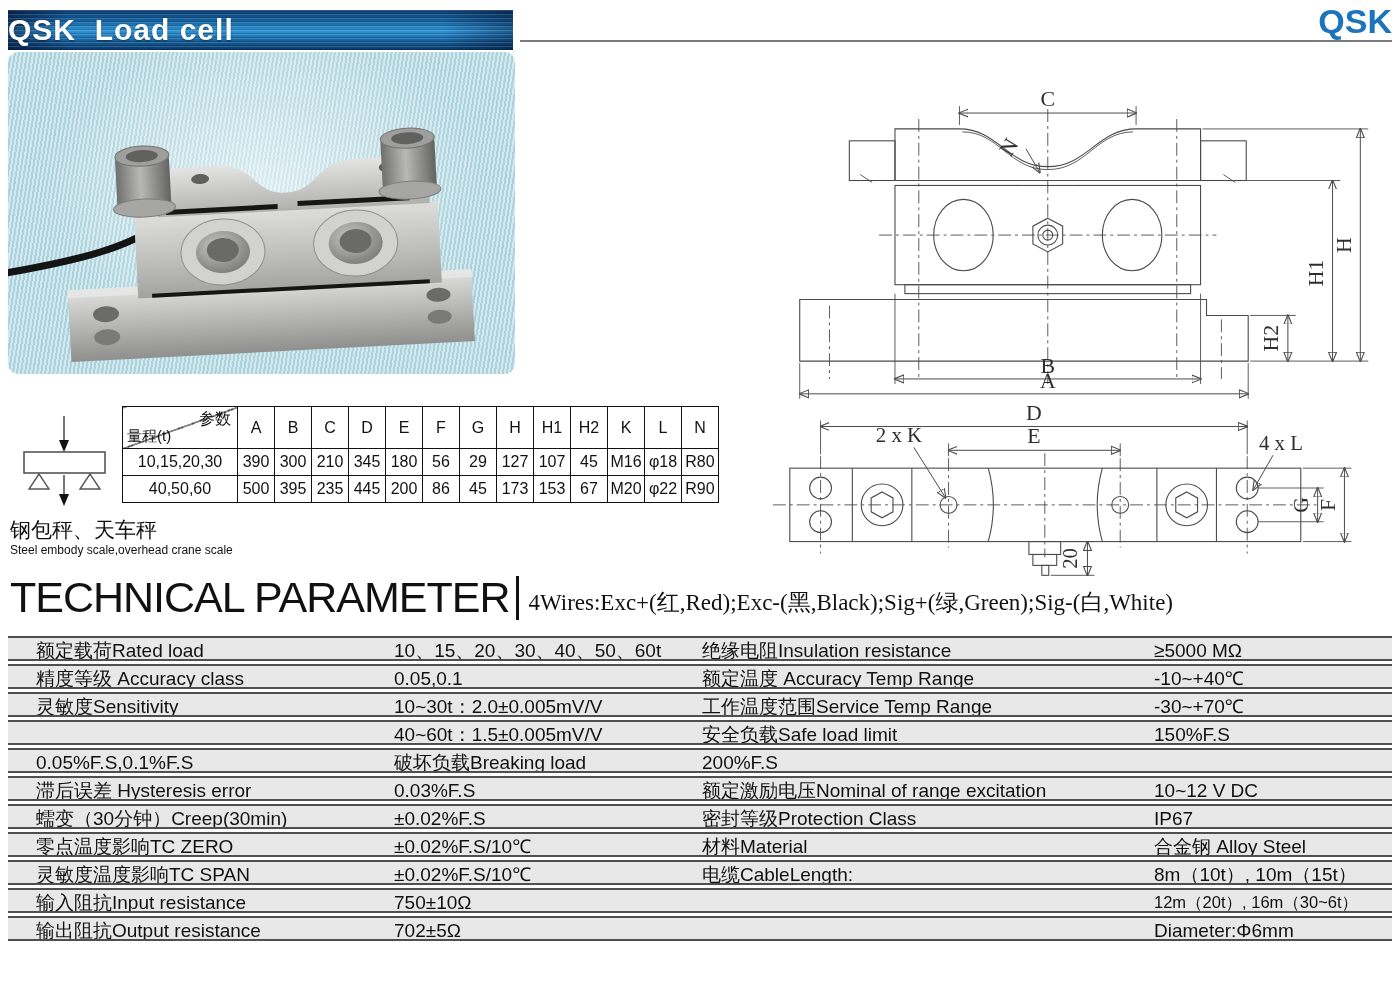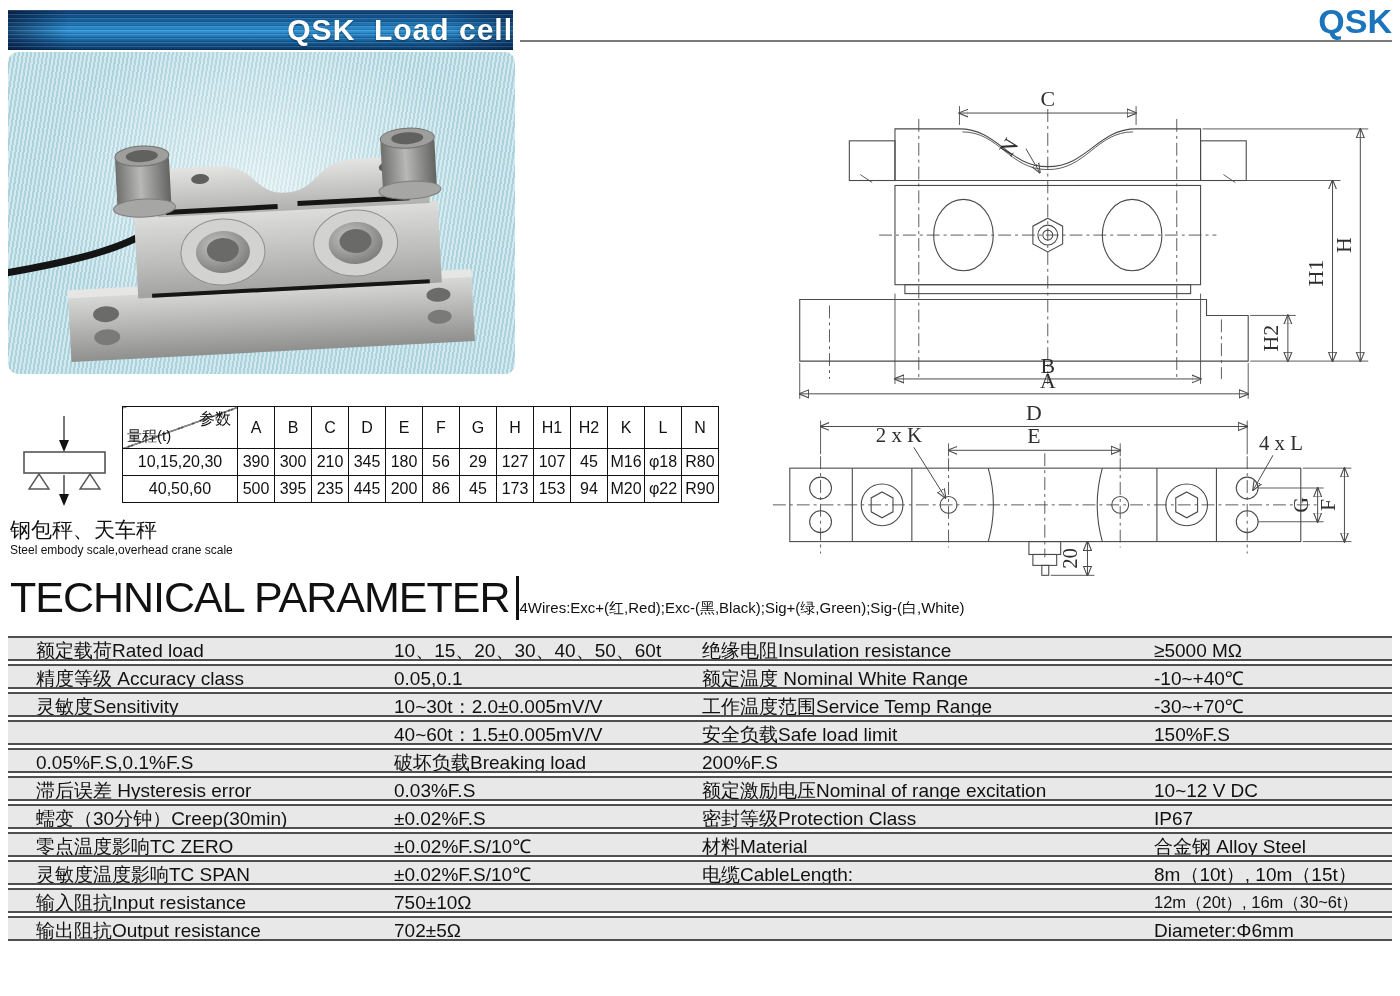--- a/index.html
+++ b/index.html
@@ -10,21 +10,21 @@
     overflow:hidden;
   }
 
   
   .banner {
     position:absolute; left:8px; top:10px; width:505px; height:40px;
     background:
       repeating-linear-gradient(180deg, rgba(255,255,255,.14) 0 1px, rgba(0,0,0,0) 1px 3px, rgba(0,10,40,.18) 3px 4px),
       linear-gradient(90deg, rgba(2,10,40,.55) 0%, rgba(2,10,40,0) 12%, rgba(2,10,40,0) 86%, rgba(2,10,40,.40) 100%),
       linear-gradient(180deg, #0c3d72 0%, #15639f 28%, #2f96d8 52%, #15639f 76%, #0a3765 100%);
-    display:flex; align-items:center; justify-content:flex-end;
+    display:flex; align-items:center; justify-content:flex-start;
   }
   .banner-title {
     color:#fff; font-size:30px; font-weight:bold; letter-spacing:1px;
     text-shadow:0 1px 2px rgba(0,0,0,.45); white-space:pre;
   }
   .brand {
     position:absolute; top:2px; right:8px; font-size:34px; font-weight:bold;
     color:#1b74bc; letter-spacing:0;
   }
   .topline { position:absolute; left:520px; top:40px; width:872px; height:2px; background:#7a7a7a; }
@@ -78,21 +78,21 @@
   .diag .p2 { position:absolute; bottom:2px; left:4px; font-size:15px; }
 
   
   .app-zh { position:absolute; left:10px; top:516px; font-size:21px; font-weight:400; color:#111; }
   .app-en { position:absolute; left:10px; top:543px; font-size:12px; color:#111; }
 
   
   .tech-head { position:absolute; left:10px; top:574px; display:flex; align-items:flex-end; }
   .tech-title { font-size:43px; line-height:46px; font-weight:400; color:#111; letter-spacing:-1px; }
   .tech-bar { width:3px; height:44px; background:#111; margin-left:7px; }
-  .tech-wires { font-size:15px; color:#111; margin-bottom:2px; white-space:nowrap; }
+  .tech-wires { font-size:23px; color:#111; margin-left:9px; margin-bottom:2px; white-space:nowrap;font-family:Liberation Serif, serif; }
 
   
   .params { position:absolute; left:8px; top:636px; width:1384px; }
   .prow {
     height:25px; line-height:25px; margin-bottom:3px;
     background:#e8e8e8; border-top:2px solid #4f4f4f; border-bottom:2px solid #4f4f4f;
     display:grid; grid-template-columns:358px 308px 452px 1fr;
     padding-left:28px; font-size:19px; color:#111; white-space:nowrap;
   }
   .prow span { overflow:hidden; }
@@ -362,21 +362,21 @@
       <td>40,50,60</td>
       <td>500</td>
       <td>395</td>
       <td>235</td>
       <td>445</td>
       <td>200</td>
       <td>86</td>
       <td>45</td>
       <td>173</td>
       <td>153</td>
-      <td>94</td>
+      <td>67</td>
       <td>M20</td>
       <td>φ22</td>
       <td>R90</td>
     </tr>
   </tbody>
 </table>
 
 <div class="app-zh">钢包秤、天车秤</div>
 <div class="app-en">Steel embody scale,overhead crane scale</div>
 
@@ -389,21 +389,21 @@
 <div class="params">
   <div class="prow">
     <span>额定载荷Rated load</span>
     <span>10、15、20、30、40、50、60t</span>
     <span>绝缘电阻Insulation resistance</span>
     <span>≥5000 MΩ</span>
   </div>
   <div class="prow">
     <span>精度等级 Accuracy class</span>
     <span>0.05,0.1</span>
-    <span>额定温度 Nominal White Range</span>
+    <span>额定温度 Accuracy Temp Range</span>
     <span>-10~+40℃</span>
   </div>
   <div class="prow">
     <span>灵敏度Sensitivity</span>
     <span>10~30t：2.0±0.005mV/V</span>
     <span>工作温度范围Service Temp Range</span>
     <span>-30~+70℃</span>
   </div>
   <div class="prow">
     <span></span>

